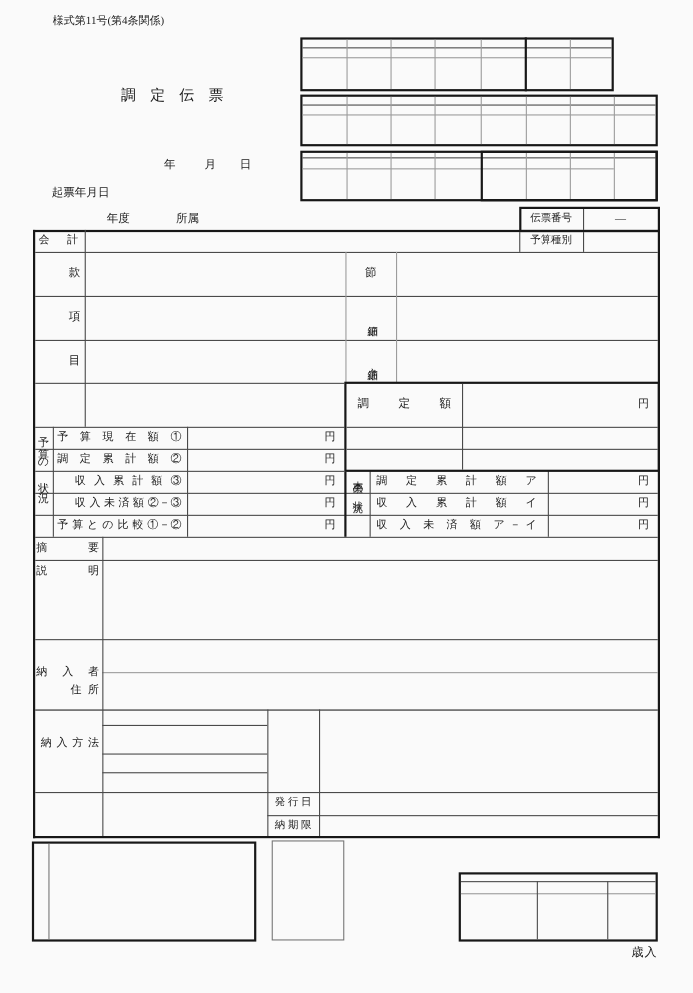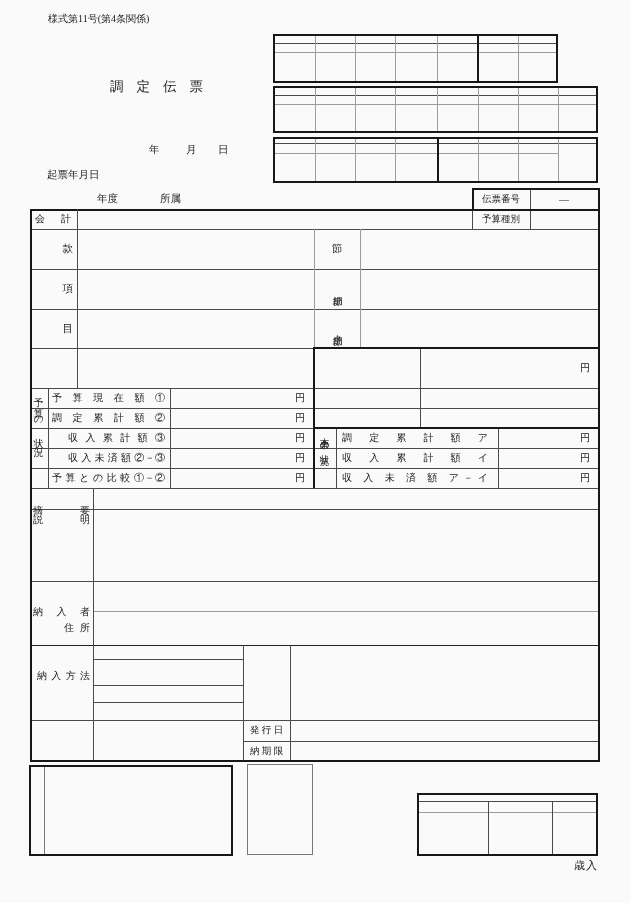--- a/index.html
+++ b/index.html
@@ -126,20 +126,21 @@
   <div class="blk rt f105" style="left:30px;top:269px;width:47px;line-height:40px;padding-right:4px;box-sizing:border-box;">項</div>
   <div class="blk rt f105" style="left:30px;top:309px;width:47px;line-height:39px;padding-right:4px;box-sizing:border-box;">目</div>
   <div class="blk ctr f105" style="left:314px;top:229px;width:46px;line-height:40px;">節</div>
   <div class="vcell" style="left:314px;top:269px;width:46px;height:40px;">
       <span class="vtx f9">細節</span>
     </div>
   <div class="vcell" style="left:314px;top:309px;width:46px;height:39px;">
       <span class="vtx f9">細々節</span>
     </div>
 
+  <div class="blk jst f105" style="left:313px;top:348px;width:107px;line-height:40px;padding:0 10px 0 12px;box-sizing:border-box;">調 定 額</div>
   <div class="blk rt f10" style="left:420px;top:348px;width:178px;line-height:40px;padding-right:8px;box-sizing:border-box;">円</div>
 
   <div class="t vtx f10" style="left:33px;top:390px;letter-spacing:9.5px;">予算の状況</div>
   <div class="blk jst f10" style="left:48px;top:388px;width:122px;line-height:20px;padding:0 5px 0 4px;box-sizing:border-box;">予 算 現 在 額 ①</div>
   <div class="blk rt f10" style="left:170px;top:388px;width:143px;line-height:20px;padding-right:8px;box-sizing:border-box;">円</div>
   <div class="blk jst f10" style="left:48px;top:408px;width:122px;line-height:20px;padding:0 5px 0 4px;box-sizing:border-box;">調 定 累 計 額 ②</div>
   <div class="blk rt f10" style="left:170px;top:408px;width:143px;line-height:20px;padding-right:8px;box-sizing:border-box;">円</div>
   <div class="blk jst f10" style="left:48px;top:428px;width:122px;line-height:20px;padding:0 5px 0 20px;box-sizing:border-box;">収 入 累 計 額 ③</div>
   <div class="blk rt f10" style="left:170px;top:428px;width:143px;line-height:20px;padding-right:8px;box-sizing:border-box;">円</div>
   <div class="blk jst f10" style="left:48px;top:448px;width:122px;line-height:20px;padding:0 5px 0 20px;box-sizing:border-box;">収 入 未 済 額 ②－③</div>
@@ -148,21 +149,21 @@
   <div class="blk rt f10" style="left:170px;top:468px;width:143px;line-height:20px;padding-right:8px;box-sizing:border-box;">円</div>
 
   <div class="t vtx f9" style="left:319px;top:430px;letter-spacing:2.2px;">本票の状況</div>
   <div class="blk jst f10" style="left:336px;top:428px;width:162px;line-height:20px;padding:0 10px 0 6px;box-sizing:border-box;">調 定 累 計 額 ア</div>
   <div class="blk rt f10" style="left:498px;top:428px;width:100px;line-height:20px;padding-right:8px;box-sizing:border-box;">円</div>
   <div class="blk jst f10" style="left:336px;top:448px;width:162px;line-height:20px;padding:0 10px 0 6px;box-sizing:border-box;">収 入 累 計 額 イ</div>
   <div class="blk rt f10" style="left:498px;top:448px;width:100px;line-height:20px;padding-right:8px;box-sizing:border-box;">円</div>
   <div class="blk jst f10" style="left:336px;top:468px;width:162px;line-height:20px;padding:0 10px 0 6px;box-sizing:border-box;">収 入 未 済 額 ア－イ</div>
   <div class="blk rt f10" style="left:498px;top:468px;width:100px;line-height:20px;padding-right:8px;box-sizing:border-box;">円</div>
 
-  <div class="blk jst f10" style="left:30px;top:488px;width:63px;line-height:21px;padding:12px 3px;box-sizing:border-box;">摘 要</div>
+  <div class="blk jst f10" style="left:30px;top:488px;width:63px;line-height:21px;padding:0 3px;box-sizing:border-box;">摘 要</div>
   <div class="blk jst f10" style="left:30px;top:509px;width:63px;line-height:22px;padding:0 3px;box-sizing:border-box;font-family:Liberation Serif, serif;">説 明</div>
   <div class="blk jst f10" style="left:30px;top:581px;width:63px;line-height:30px;padding:16px 3px;box-sizing:border-box;">納 入 者</div>
   <div class="blk jst f10" style="left:30px;top:611px;width:63px;line-height:34px;padding:0 3px 0 34px;box-sizing:border-box;">住 所</div>
   <div class="blk jst f10" style="left:30px;top:647px;width:63px;line-height:58px;padding:0 3px 0 7px;box-sizing:border-box;">納 入 方 法</div>
   <div class="blk ctr f9" style="left:243px;top:720px;width:47px;line-height:21px;">発 行 日</div>
   <div class="blk ctr f9" style="left:243px;top:741px;width:47px;line-height:21px;">納 期 限</div>
 
   <div class="box2" style="left:29px;top:765px;width:204px;height:91px;"></div>
   <div class="vlg" style="left:44px;top:767px;height:87px;background:#777;"></div>
   <div class="box1" style="left:247px;top:764px;width:66px;height:91px;"></div>

